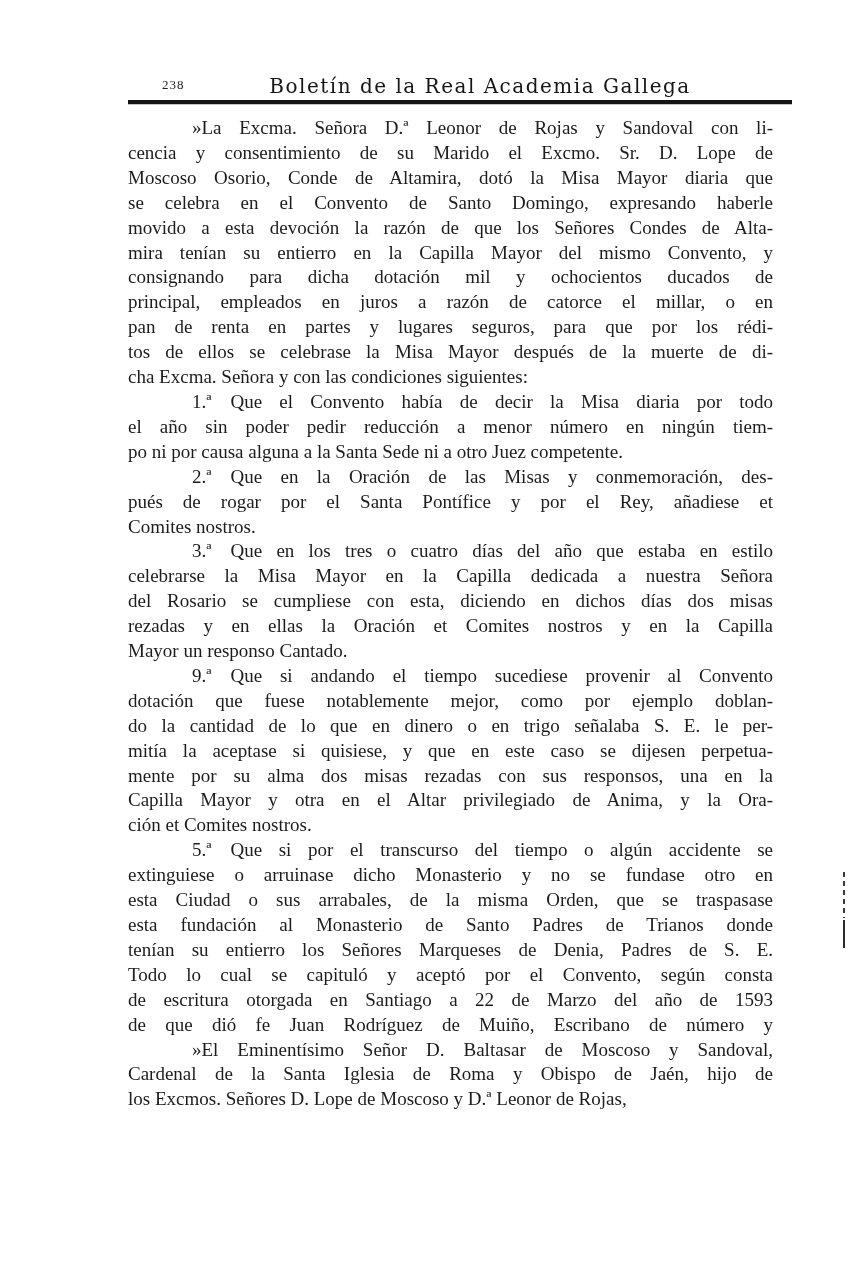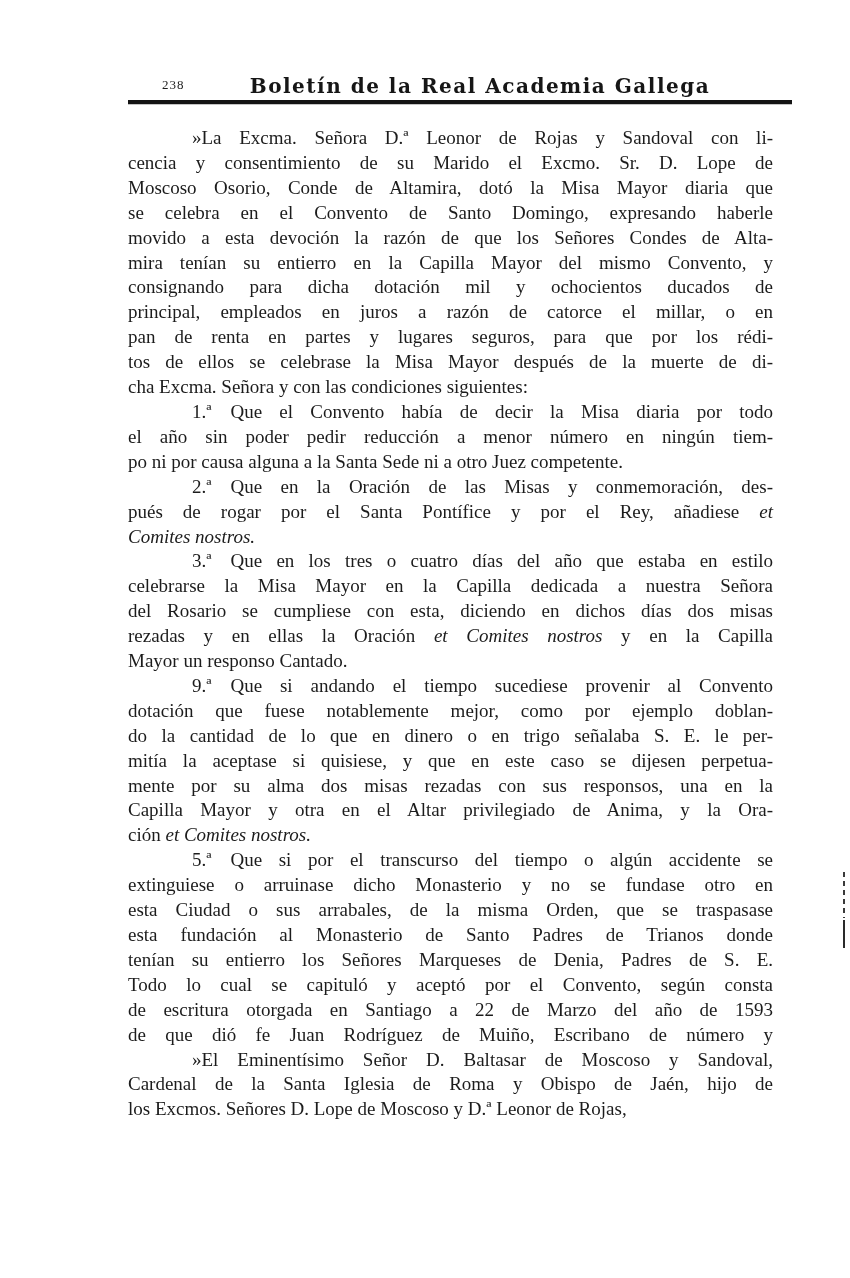--- a/index.html
+++ b/index.html
@@ -18,45 +18,45 @@
     top: 74px; left: 128px; width: 664px; height: 28px;
   }
   .page-number {
     position: absolute; left: 34px; top: 3px;
     font-size: 13px; letter-spacing: 1px;
   }
   .header-title {
     position: absolute; left: 60px; right: 20px; top: 0;
     text-align: center;
     font-family: "DejaVu Serif", serif;
-    font-weight: bold;
+    font-weight: normal;
     font-size: 20px;
     letter-spacing: 1.5px;
     color: #161616;
   }
   .header-rule {
     position: absolute; top: 100px; left: 128px; width: 664px; height: 4px;
     background: #141414;
     box-shadow: 0 1px 0 rgba(20,20,20,0.25);
   }
 
   .text-block {
     position: absolute;
-    top: 126px; left: 128px; width: 645px;
+    top: 116px; left: 128px; width: 645px;
     font-size: 19px;
     line-height: 24.9px;
   }
   .para { margin: 0; }
   .line {
     text-align: justify;
     text-align-last: justify;
   }
   .line.last { text-align-last: left; }
   .line.first { text-indent: 64px; }
-  .it { font-style: italic; }
+  .it { }
 
   .scan-artifact {
     position: absolute; right: 5px; top: 872px;
     width: 2px; height: 76px;
   }
   .scan-artifact .dashes {
     width: 2px; height: 46px;
     background: repeating-linear-gradient(#3a3a3a 0 5px, transparent 5px 9px);
   }
   .scan-artifact .solid {

